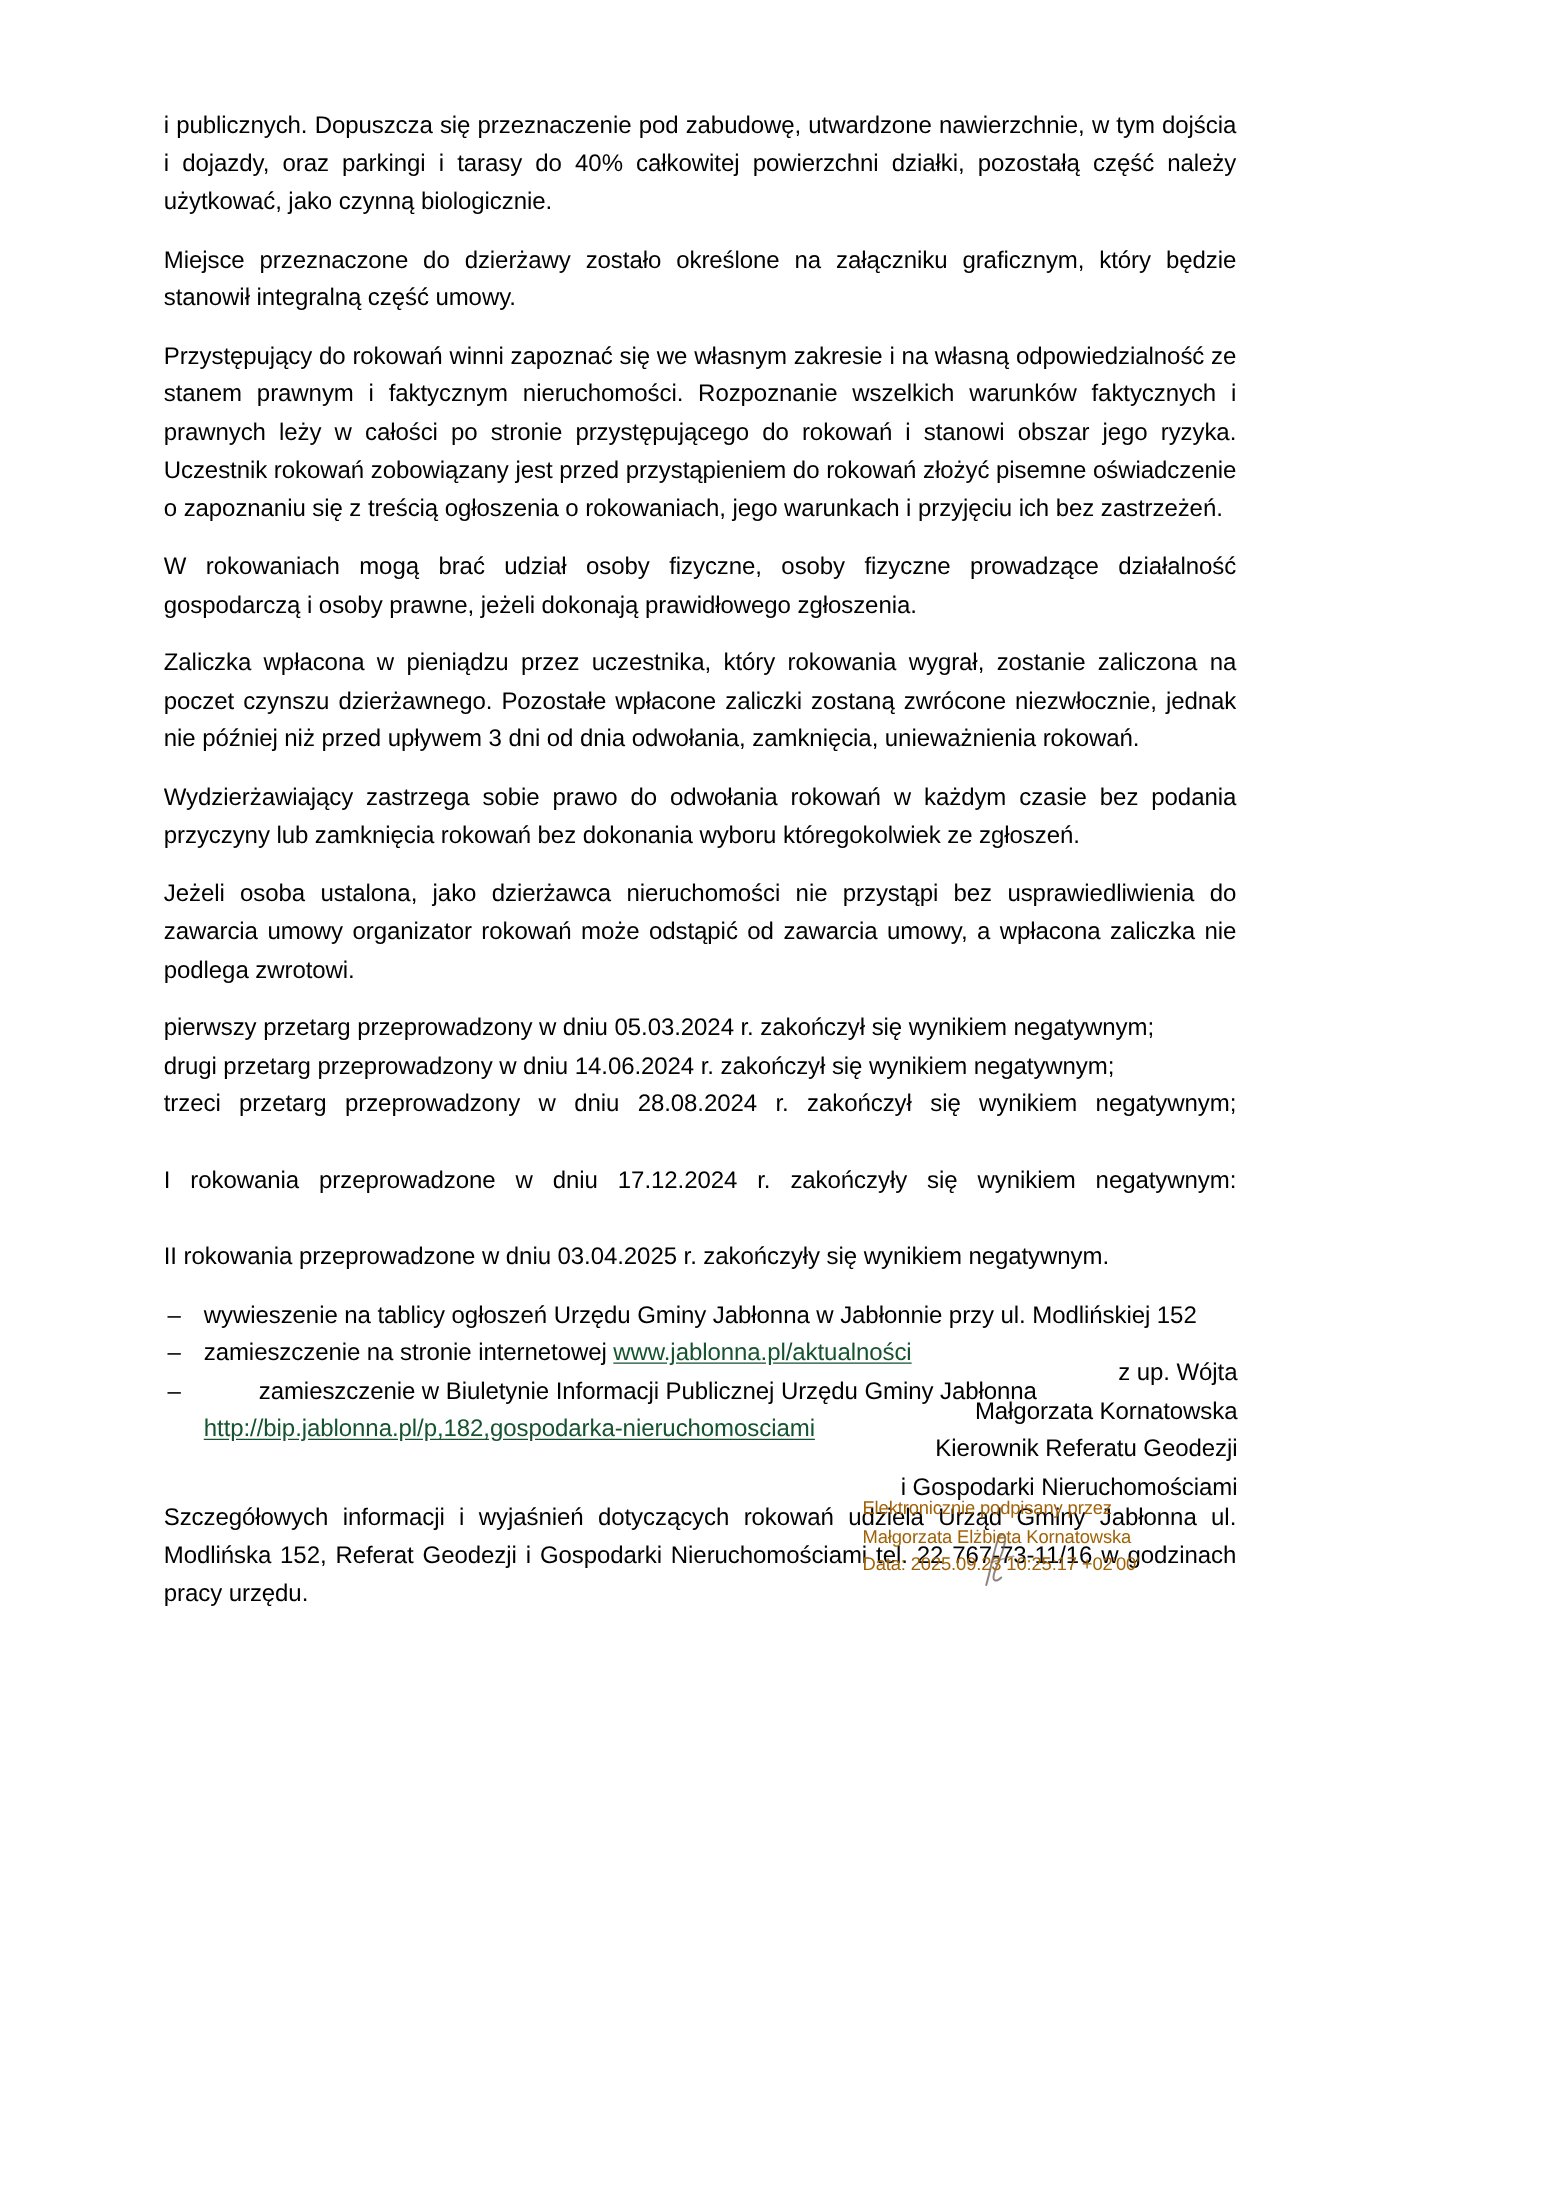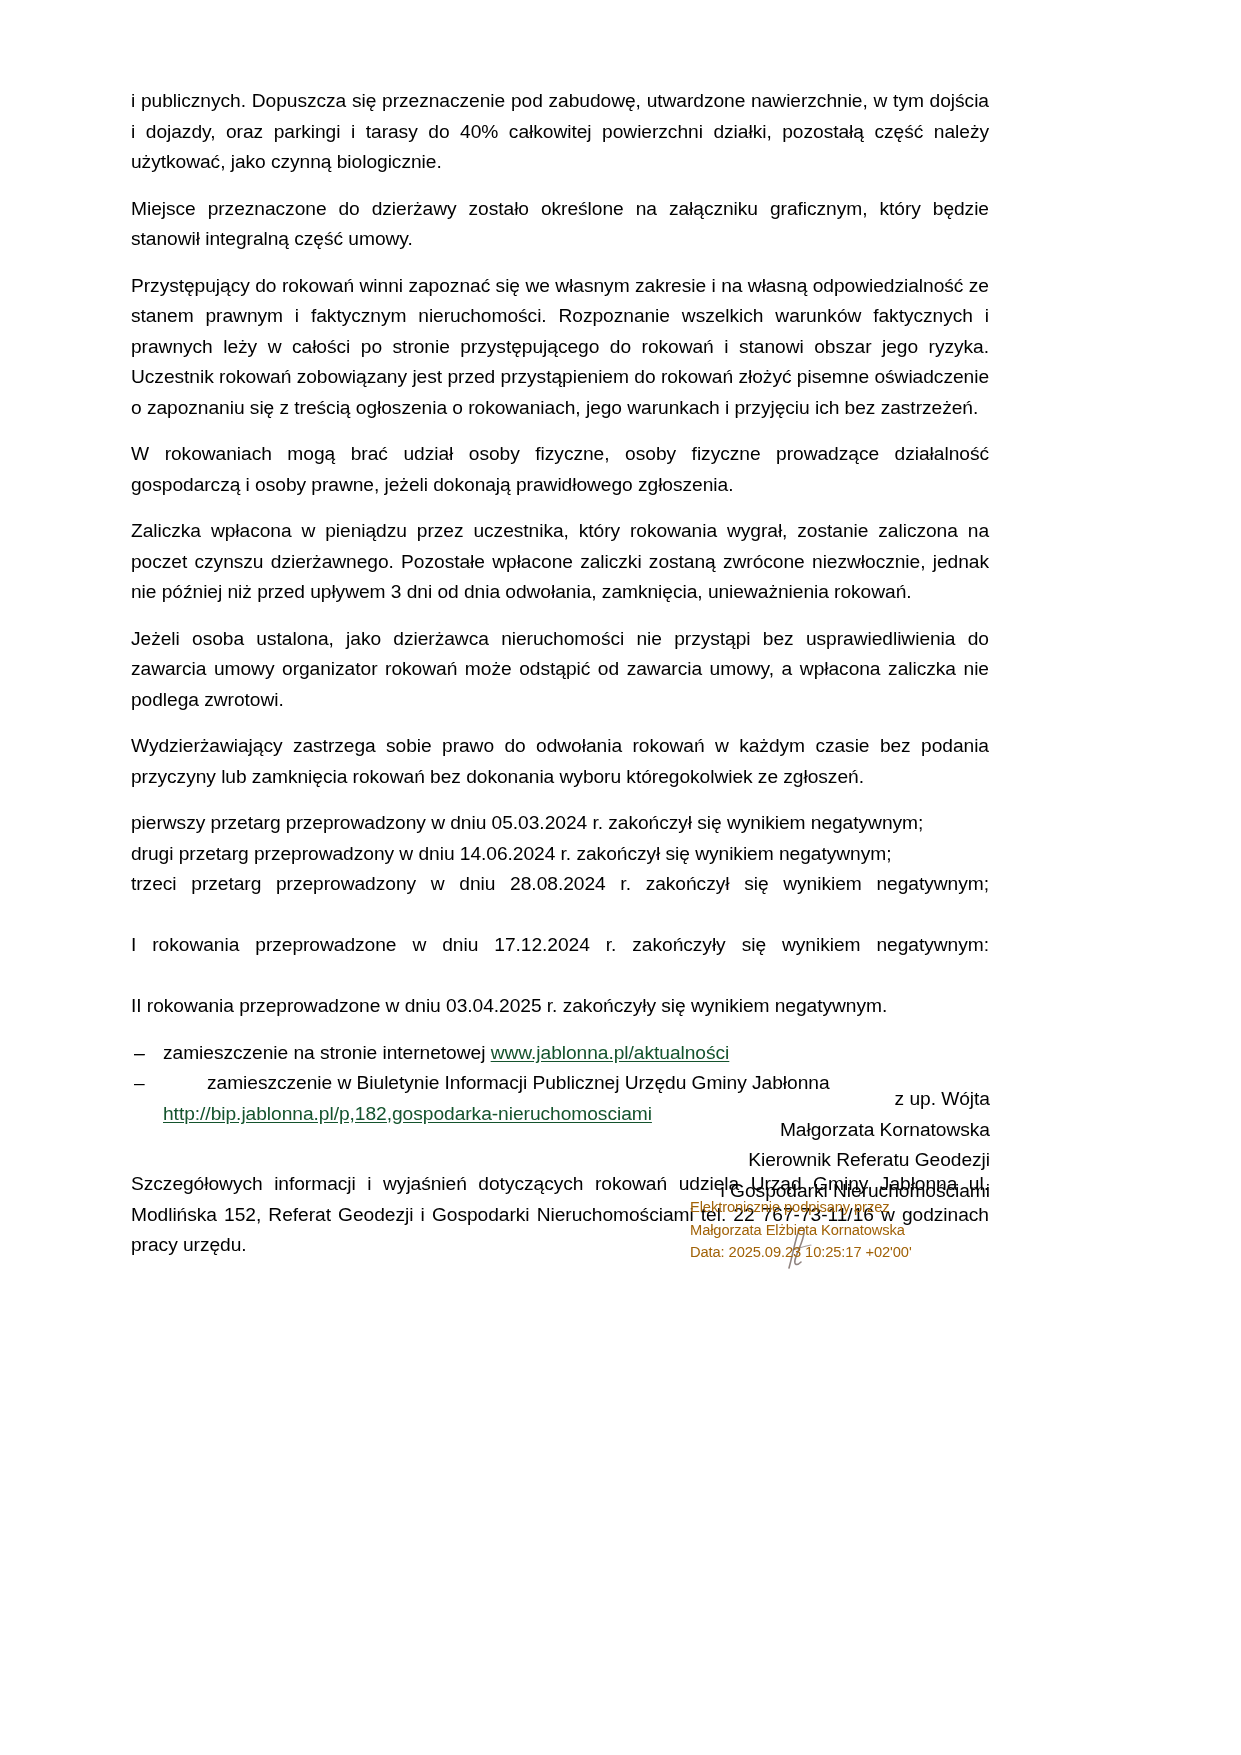--- a/index.html
+++ b/index.html
@@ -129,36 +129,36 @@
     <p class="para">i publicznych. Dopuszcza się przeznaczenie pod zabudowę, utwardzone nawierzchnie, w tym dojścia i dojazdy, oraz parkingi i tarasy do 40% całkowitej powierzchni działki, pozostałą część należy użytkować, jako czynną biologicznie.</p>
 
     <p class="para">Miejsce przeznaczone do dzierżawy zostało określone na załączniku graficznym, który będzie stanowił integralną część umowy.</p>
 
     <p class="para">Przystępujący do rokowań winni zapoznać się we własnym zakresie i na własną odpowiedzialność ze stanem prawnym i faktycznym nieruchomości. Rozpoznanie wszelkich warunków faktycznych i prawnych leży w całości po stronie przystępującego do rokowań i stanowi obszar jego ryzyka. Uczestnik rokowań zobowiązany jest przed przystąpieniem do rokowań złożyć pisemne oświadczenie o zapoznaniu się z treścią ogłoszenia o rokowaniach, jego warunkach i przyjęciu ich bez zastrzeżeń.</p>
 
     <p class="para">W rokowaniach mogą brać udział osoby fizyczne, osoby fizyczne prowadzące działalność gospodarczą i osoby prawne, jeżeli dokonają prawidłowego zgłoszenia.</p>
 
     <p class="para">Zaliczka wpłacona w pieniądzu przez uczestnika, który rokowania wygrał, zostanie zaliczona na poczet czynszu dzierżawnego. Pozostałe wpłacone zaliczki zostaną zwrócone niezwłocznie, jednak nie później niż przed upływem 3 dni od dnia odwołania, zamknięcia, unieważnienia rokowań.</p>
 
+    <p class="para">Wydzierżawiający zastrzega sobie prawo do odwołania rokowań w każdym czasie bez podania przyczyny lub zamknięcia rokowań bez dokonania wyboru któregokolwiek ze zgłoszeń.</p>
+
     <p class="para">Jeżeli osoba ustalona, jako dzierżawca nieruchomości nie przystąpi bez usprawiedliwienia do zawarcia umowy organizator rokowań może odstąpić od zawarcia umowy, a wpłacona zaliczka nie podlega zwrotowi.</p>
-
-    <p class="para">Wydzierżawiający zastrzega sobie prawo do odwołania rokowań w każdym czasie bez podania przyczyny lub zamknięcia rokowań bez dokonania wyboru któregokolwiek ze zgłoszeń.</p>
 
     <div class="lines">
       <div class="ln nowrapline">pierwszy przetarg przeprowadzony w dniu 05.03.2024 r. zakończył się wynikiem negatywnym;</div>
       <div class="ln nowrapline">drugi przetarg przeprowadzony w dniu 14.06.2024 r. zakończył się wynikiem negatywnym;</div>
       <div class="ln justifyline">trzeci przetarg przeprowadzony w dniu 28.08.2024 r. zakończył się wynikiem negatywnym;</div>
       <div class="ln justifyline">I rokowania przeprowadzone w dniu 17.12.2024 r. zakończyły się wynikiem negatywnym:</div>
       <div class="ln nowrapline">II rokowania przeprowadzone w dniu 03.04.2025 r. zakończyły się wynikiem negatywnym.</div>
     </div>
 
 
     <ul class="dashlist">
       <li>
-        <span class="dash">–</span>
+        <span class="dash">–</span><span>wywieszenie na tablicy ogłoszeń Urzędu Gminy Jabłonna w Jabłonnie przy ul. Modlińskiej 152</span>
       </li>
       <li>
         <span class="dash">–</span><span>zamieszczenie na stronie internetowej </span><a class="link" href="#">www.jablonna.pl/aktualności</a>
       </li>
       <li>
         <span class="dash">–</span><span class="justifyline" style="display:block;text-align:justify;margin-left:44px;">zamieszczenie w Biuletynie Informacji Publicznej Urzędu Gminy Jabłonna</span><a class="link" href="#">http://bip.jablonna.pl/p,182,gospodarka-nieruchomosciami</a>
       </li>
     </ul>
 
     <div class="gap-after-list"></div>

